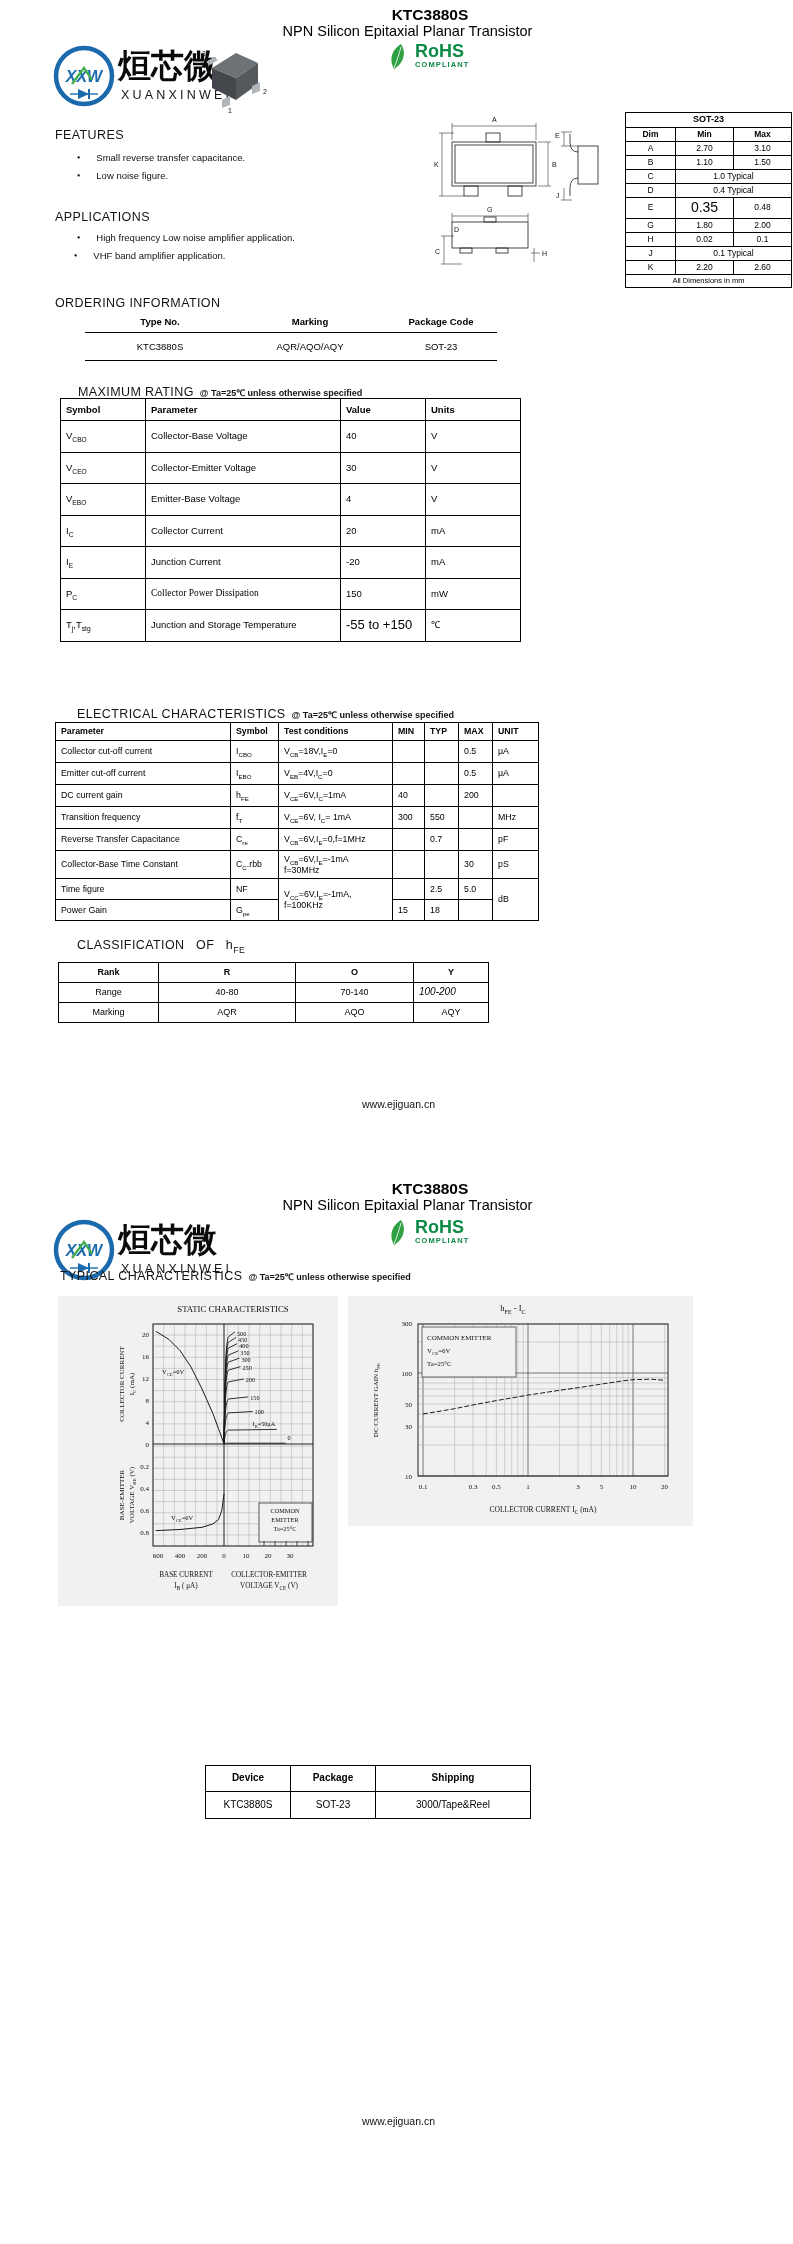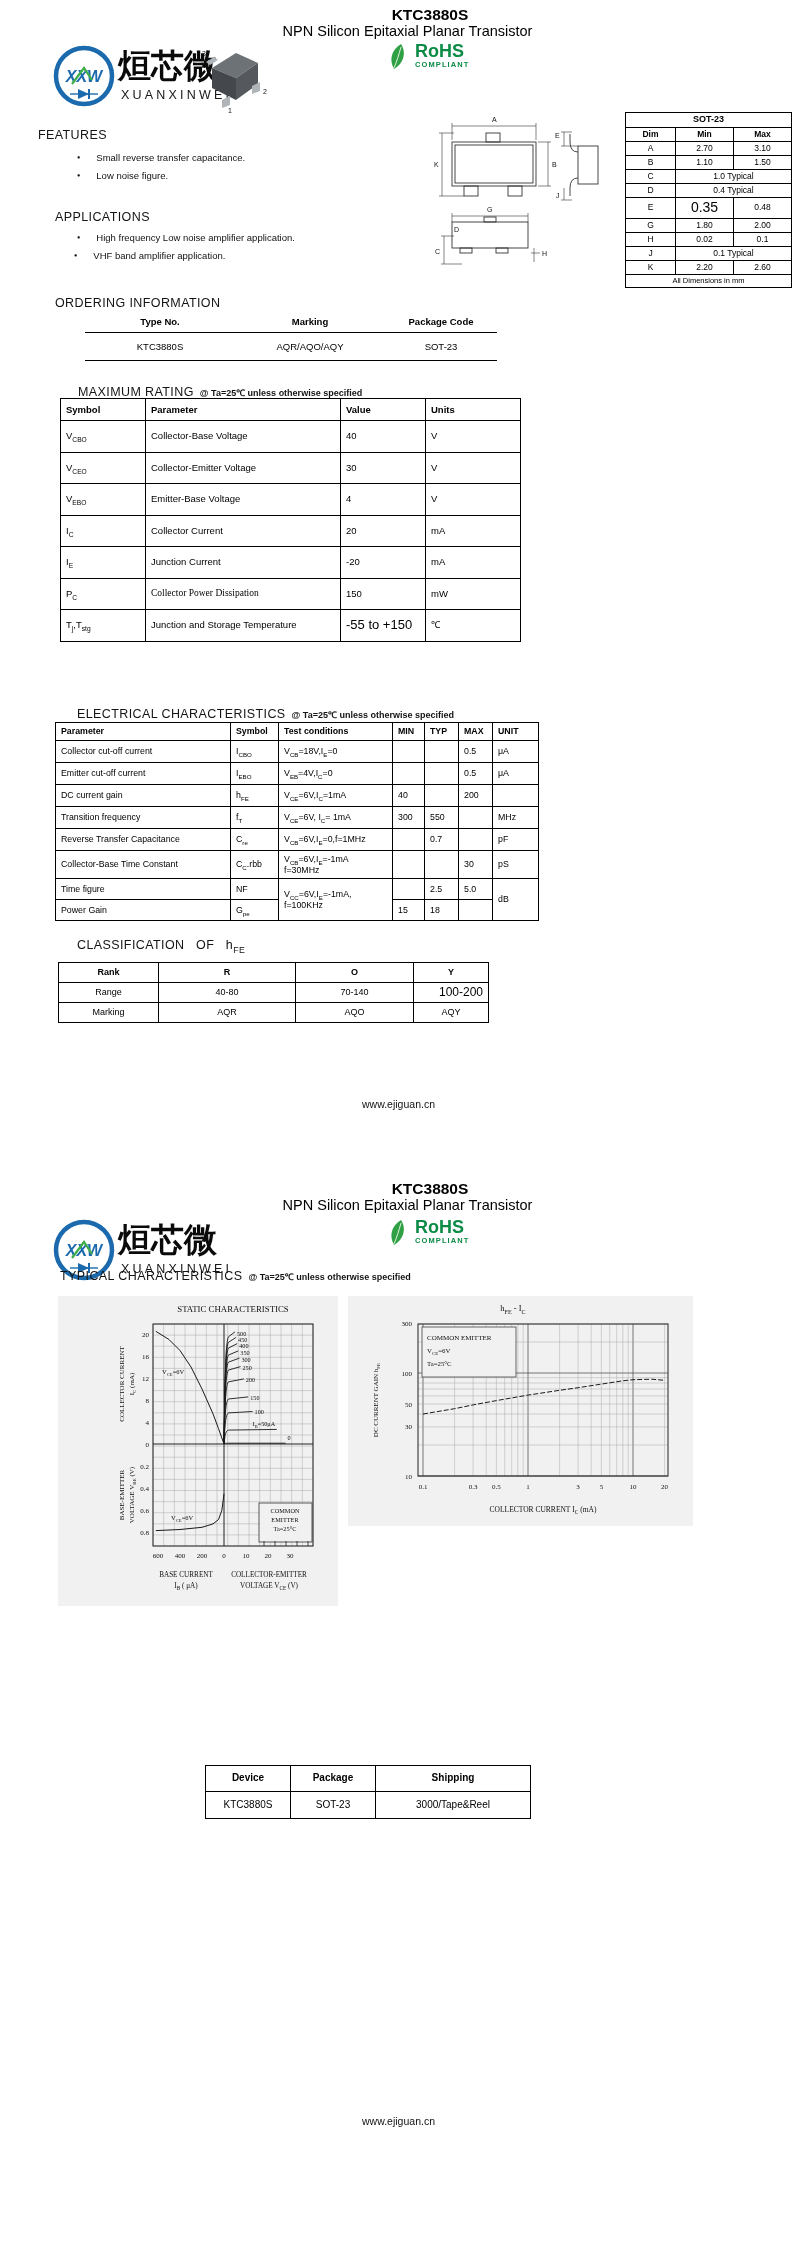--- a/index.html
+++ b/index.html
@@ -113,21 +113,21 @@
       <text x="6" y="71">K</text>
       <text x="127" y="42">E</text>
       <text x="128" y="102">J</text>
       <text x="59" y="116">G</text>
       <text x="26" y="136">D</text>
       <text x="7" y="158">C</text>
       <text x="114" y="160">H</text>
     </g>
   </svg>
 
-  <div class="abs sec" style="left:38px;top:128px">FEATURES</div>
+  <div class="abs sec" style="left:55px;top:128px">FEATURES</div>
   <div class="abs bullet" style="left:77px;top:152px">
       <span>Small reverse transfer capacitance.</span>
     </div>
   <div class="abs bullet" style="left:77px;top:170px">
       <span>Low noise figure.</span>
     </div>
 
   <div class="abs sec" style="left:55px;top:210px">APPLICATIONS</div>
   <div class="abs bullet" style="left:77px;top:232px">
       <span>High frequency Low noise amplifier application.</span>
@@ -586,21 +586,21 @@
           <tr style="height:20px">
             <td style="font-size:9px;text-align:center;font-weight:bold;">Rank</td>
             <td style="font-size:9px;text-align:center;font-weight:bold;">R</td>
             <td style="font-size:9px;text-align:center;font-weight:bold;">O</td>
             <td style="font-size:9px;text-align:center;font-weight:bold;">Y</td>
           </tr>
           <tr style="height:20px">
             <td style="font-size:9px;text-align:center;">Range</td>
             <td style="font-size:9px;text-align:center;">40-80</td>
             <td style="font-size:9px;text-align:center;">70-140</td>
-            <td style="font-size:12px;text-align:right;">100-200</td>
+            <td style="font-size:10px;text-align:left;font-style:italic;">100-200</td>
           </tr>
           <tr style="height:20px">
             <td style="font-size:9px;text-align:center;">Marking</td>
             <td style="font-size:9px;text-align:center;">AQR</td>
             <td style="font-size:9px;text-align:center;">AQO</td>
             <td style="font-size:9px;text-align:center;">AQY</td>
           </tr>
         </tbody>
       </table>
     </div>

